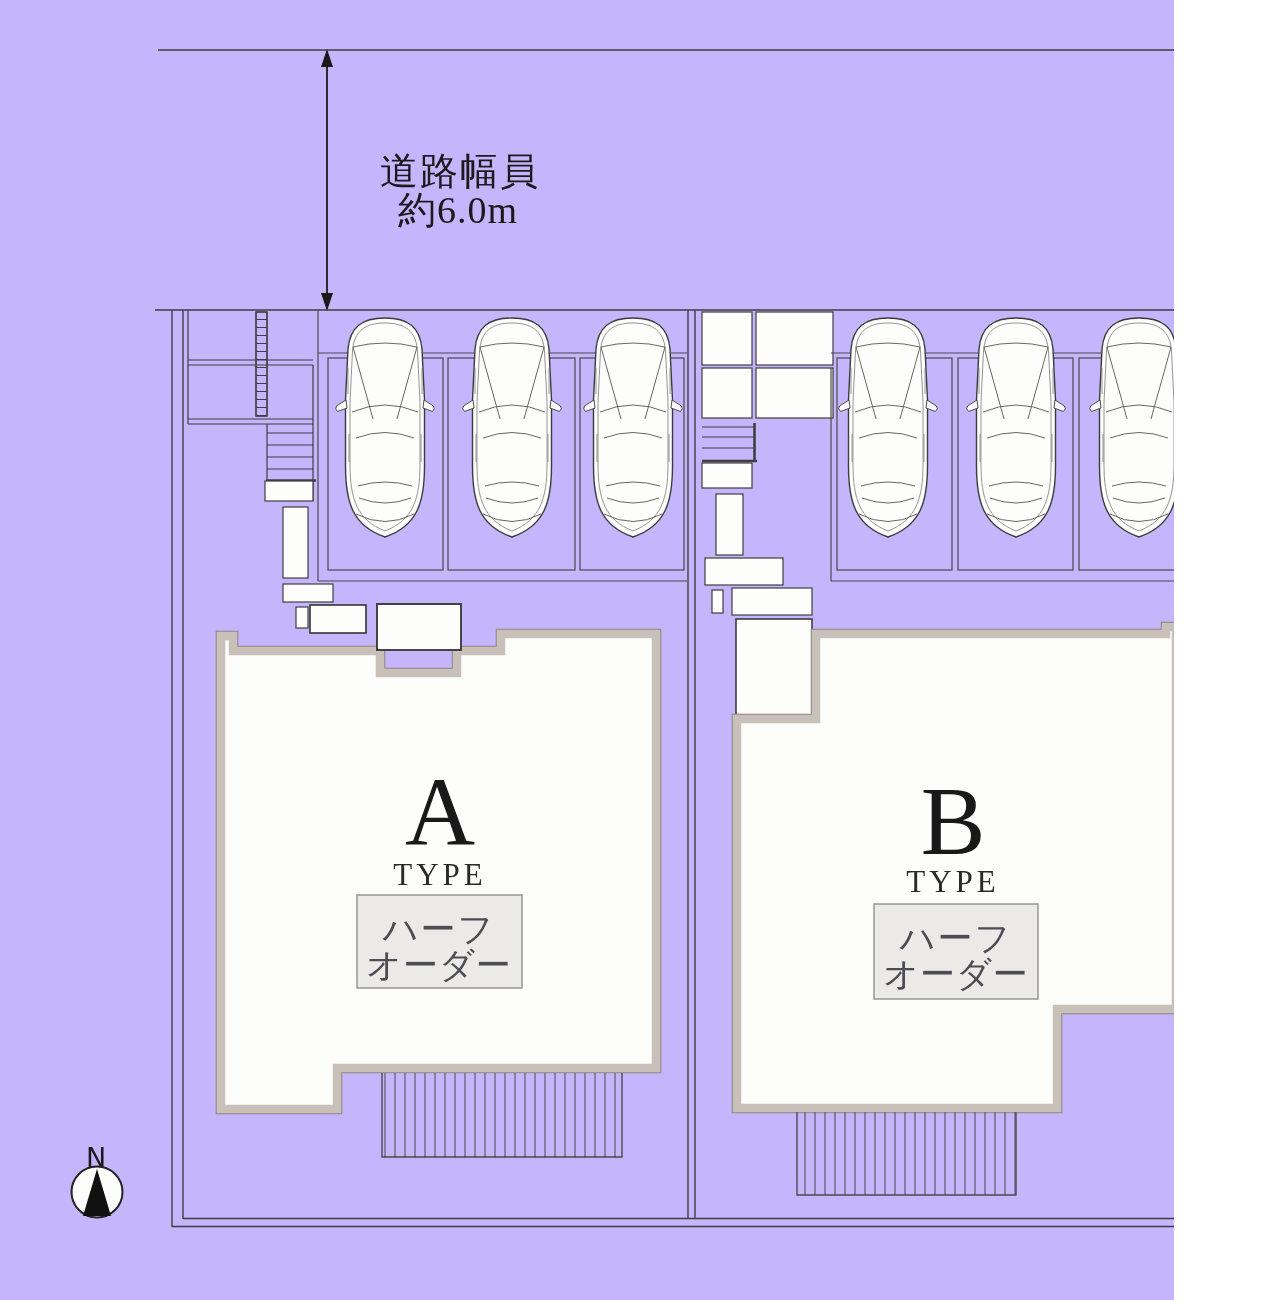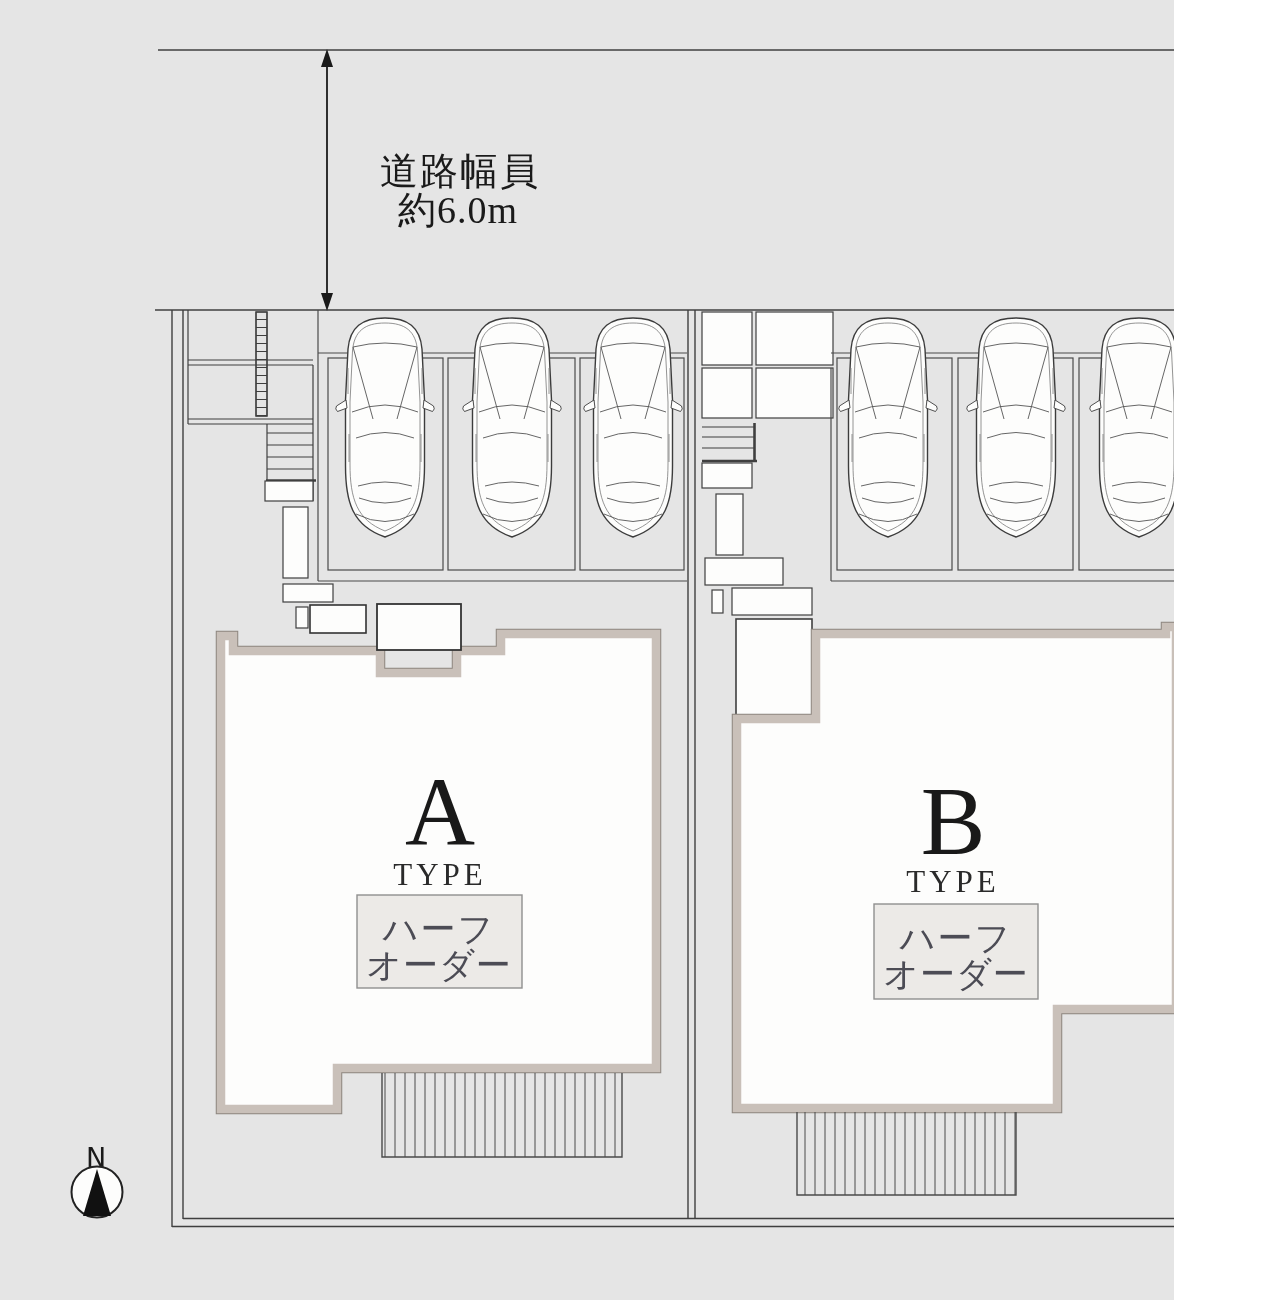--- a/index.html
+++ b/index.html
@@ -1,17 +1,17 @@
 <!DOCTYPE html>
 <html><head>
 <meta charset="utf-8">
 <style>
   html,body{margin:0;padding:0;background:#ffffff;}
   .canvas{
-    position:relative;width:1174px;height:1300px;background:#e5e5e5;overflow:hidden;
+    position:relative;width:1174px;height:1300px;background:#c4b5fd;overflow:hidden;
     font-family:"Liberation Serif","DejaVu Serif",serif;
   }
   svg{display:block;}
   text{user-select:none;}
   .jp-serif{font-family:"Liberation Serif","DejaVu Serif",serif;}
   .sans{font-family:"DejaVu Sans","Liberation Sans",sans-serif;}
 </style>
 </head>
 <body>
 

